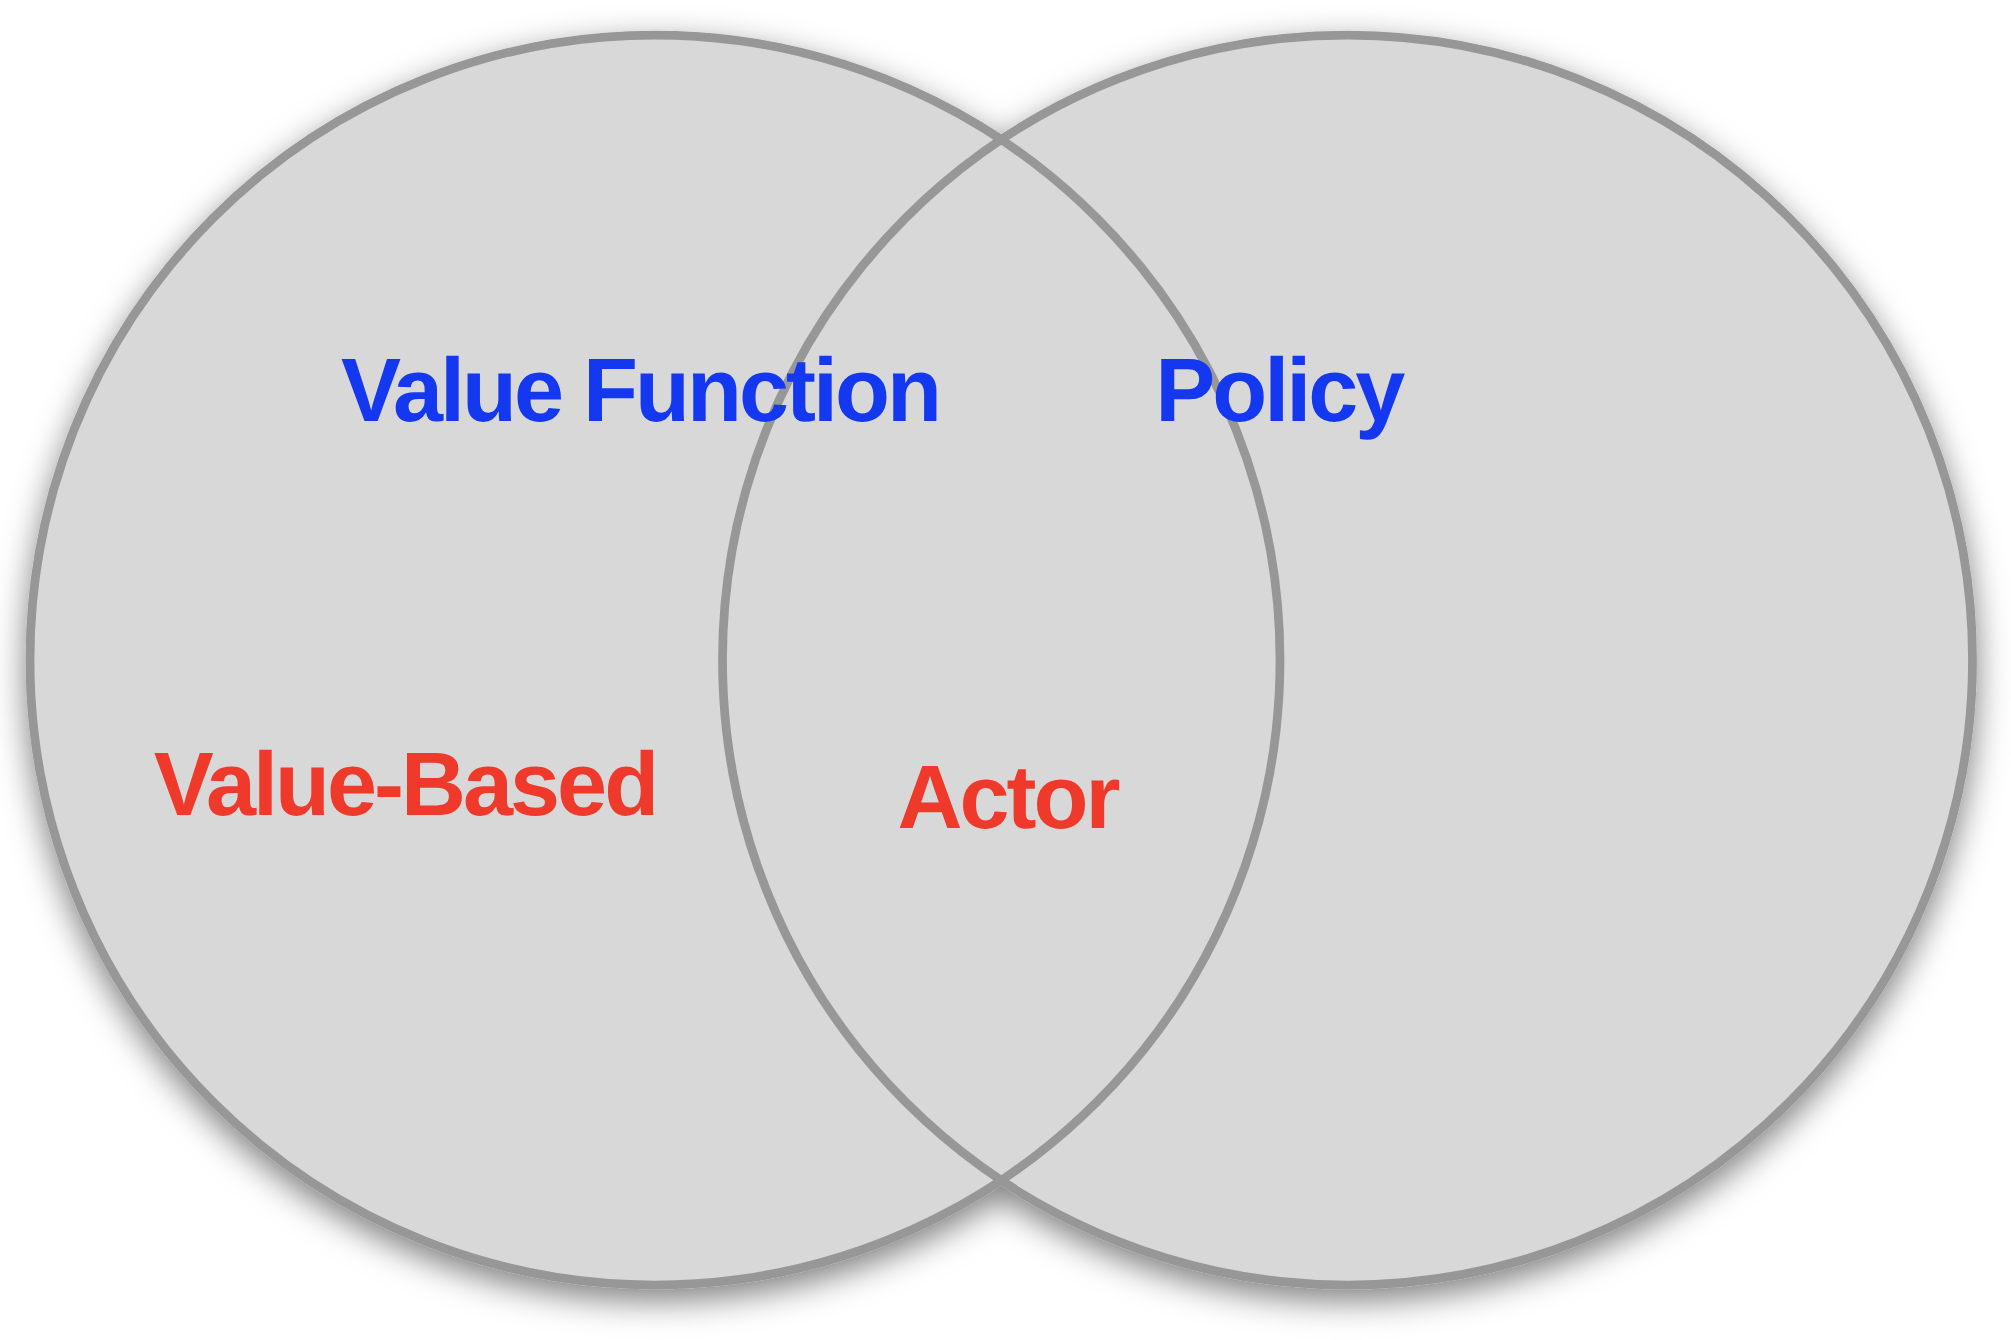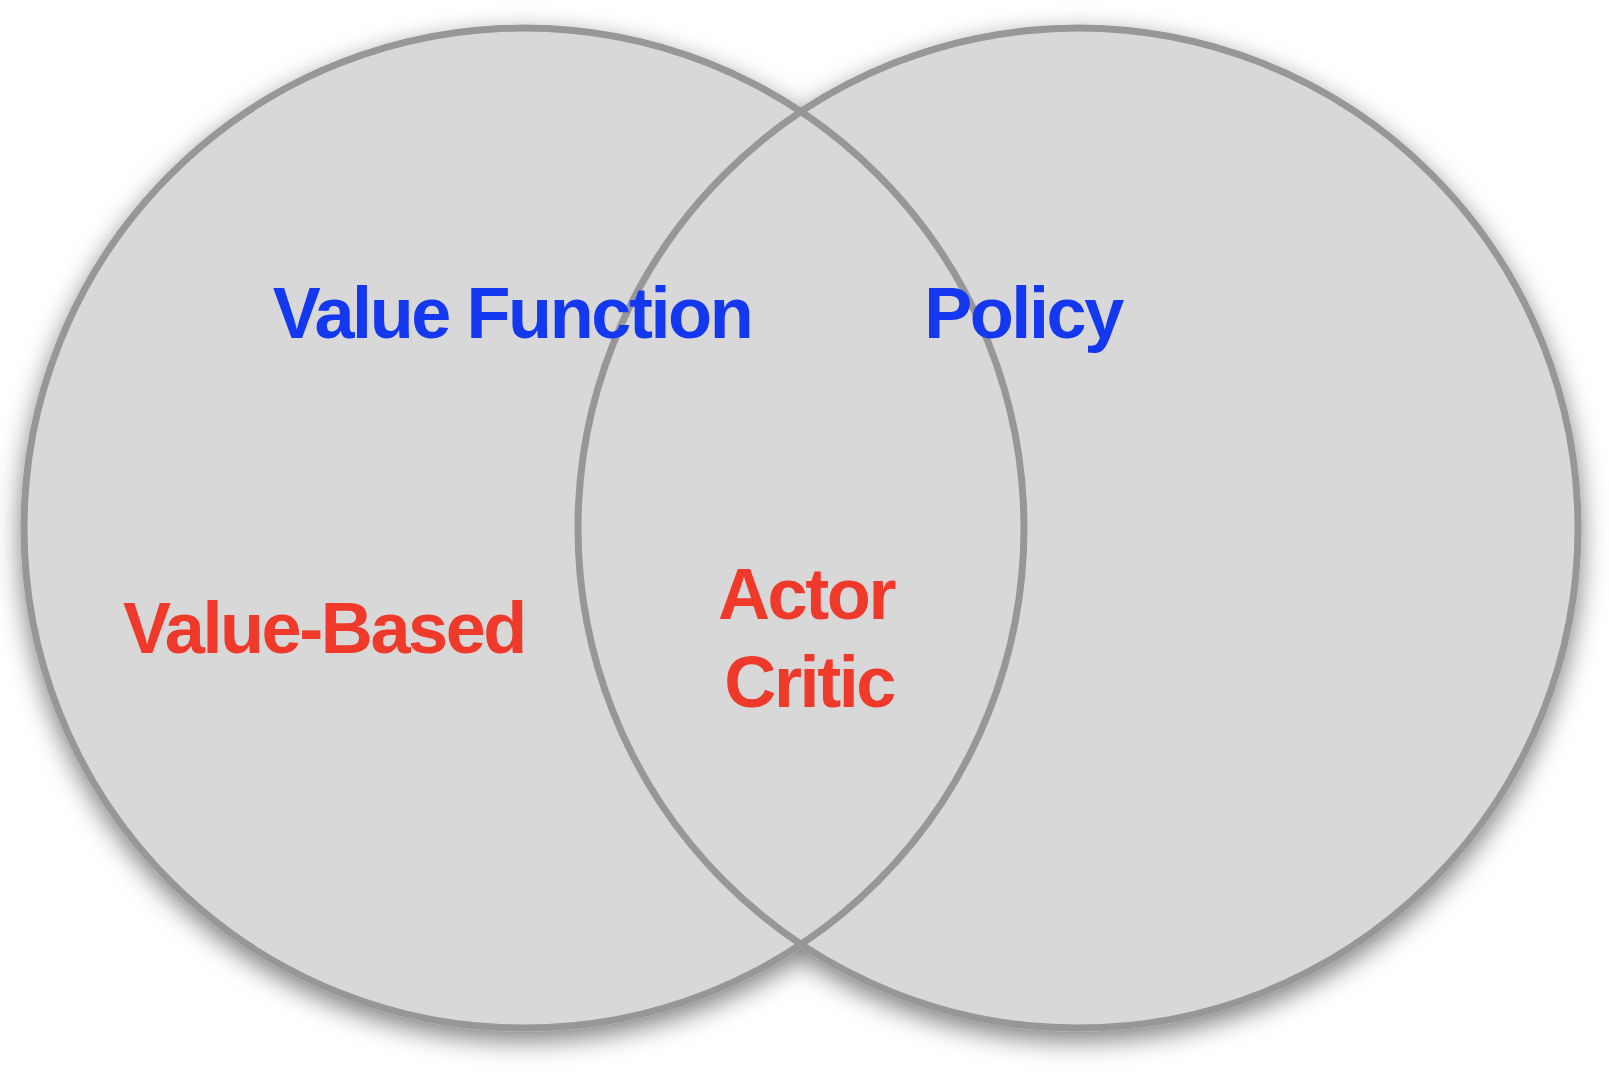--- a/index.html
+++ b/index.html
@@ -68,17 +68,16 @@
   </svg>
 
   <div class="label blue" style="left:512px; top:313px;">Value Function</div>
 
   <div class="label blue" style="left:1023px; top:313px;">Policy</div>
 
   <div class="label red" style="left:324px; top:628px;">Value-Based</div>
 
   <div class="label red two-line" style="left:806px; top:639px;">
     <span>Actor</span><br>
-    <span>Critic</span>
   </div>
 
 
 </div>
 
 </body></html>

